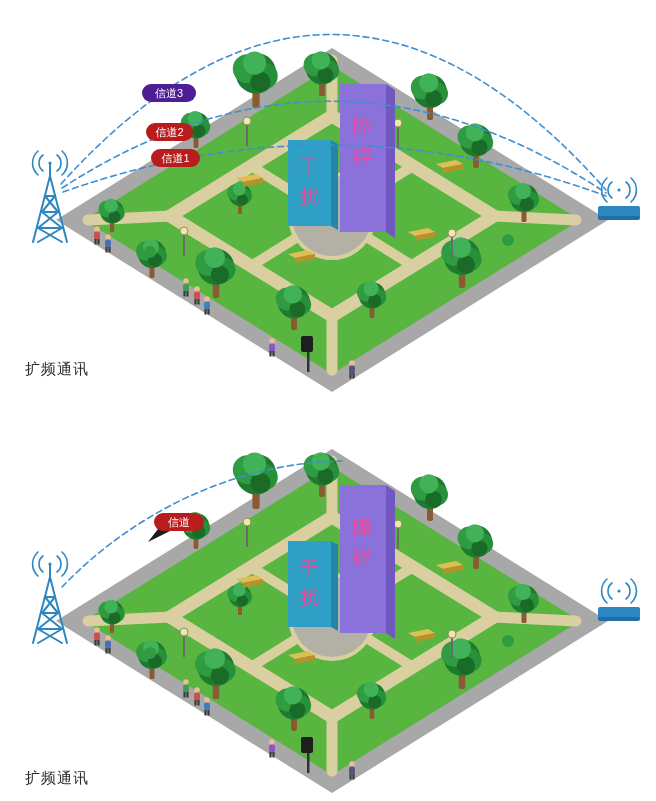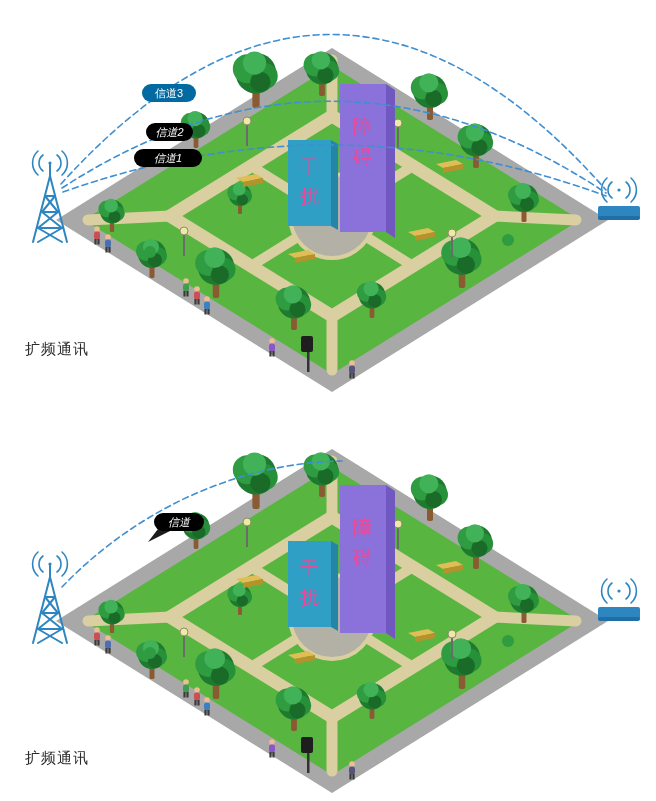--- a/index.html
+++ b/index.html
@@ -10,29 +10,29 @@
   }
   .scene { position:absolute; left:0; width:656px; height:400px; }
   #scene-1 { top:0; }
   #scene-2 { top:401px; }
   .scene-canvas { position:absolute; left:0; top:0; width:656px; height:400px; }
   .pill {
     position:absolute; height:18px; border-radius:9px; color:#fff;
     font-size:11px; display:flex; align-items:center; justify-content:center;
     white-space:nowrap;
   }
-  .pill.blue { background:#0369a1; }
-  .pill.dark { background:#000000;font-style:italic; }
+  .pill.blue { background:#4c1d95; }
+  .pill.dark { background:#b91c1c; }
   .block-label {
     position:absolute; width:25px; color:#ec4899; font-size:19px;
     line-height:30px; text-align:center; word-break:break-all;
   }
   .scene-title {
     position:absolute; left:25px; font-size:15px; color:#2b2b2b;
-    letter-spacing:1px; font-weight:500;
+    letter-spacing:1px; font-weight:500;margin-top:20px;
   }
   #scene-1 .scene-title { top:340px; }
   #scene-2 .scene-title { top:348px; }
 </style>
 </head>
 <body>
 
 <svg width="0" height="0" style="position:absolute" aria-hidden="true">
   <defs>
     <g id="sym-tree">
@@ -165,21 +165,21 @@
   <svg class="scene-canvas" viewBox="0 0 656 400">
     <use href="#park-scene"></use>
     <g fill="none" stroke="#3f8fd2" stroke-width="1.6" stroke-dasharray="6 4" stroke-linecap="round">
       <path d="M63,192 Q334,96 606,196"></path>
       <path d="M62,188 Q334,12 606,193"></path>
       <path d="M61,184 Q334,-118 606,190"></path>
     </g>
   </svg>
   <div class="pill blue" style="left:142px; top:84px; width:54px">信道3</div>
   <div class="pill dark" style="left:146px; top:123px; width:47px">信道2</div>
-  <div class="pill dark" style="left:134px; top:149px; width:68px">信道1</div>
+  <div class="pill dark" style="left:151px; top:149px; width:49px">信道1</div>
   <div class="block-label" style="left:350px; top:112px">障碍</div>
   <div class="block-label" style="left:297px; top:152px">干扰</div>
   <div class="scene-title">扩频通讯</div>
 </section>
 
 <section class="scene" id="scene-2">
   <svg class="scene-canvas" viewBox="0 0 656 400">
     <use href="#park-scene"></use>
     <g fill="none" stroke="#3f8fd2" stroke-width="1.6" stroke-dasharray="6 4" stroke-linecap="round">
       <path d="M62,186 C130,115 230,62 342,60"></path>

